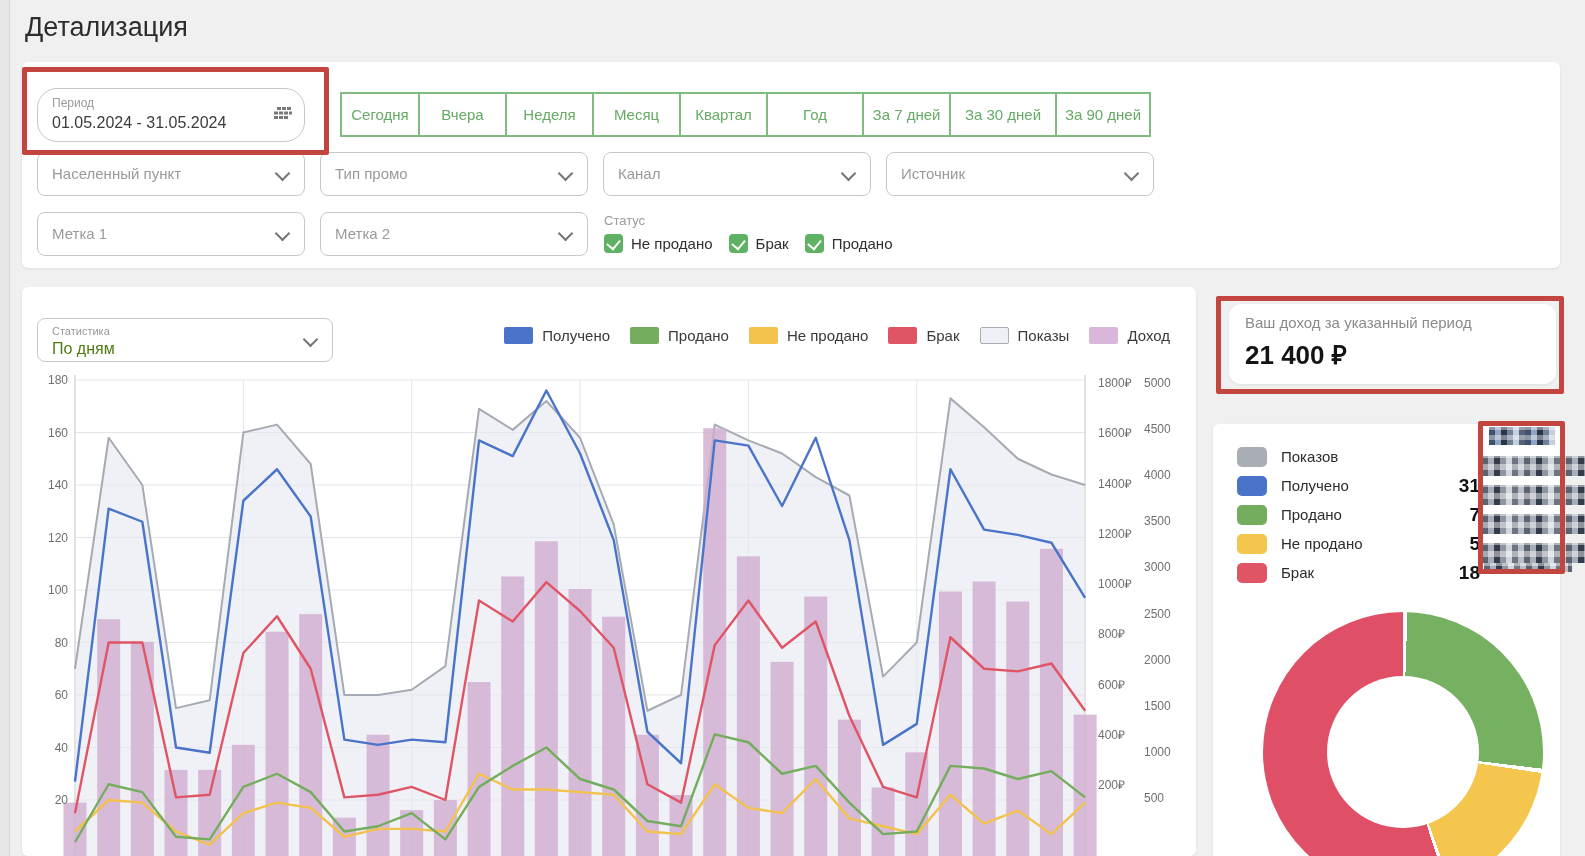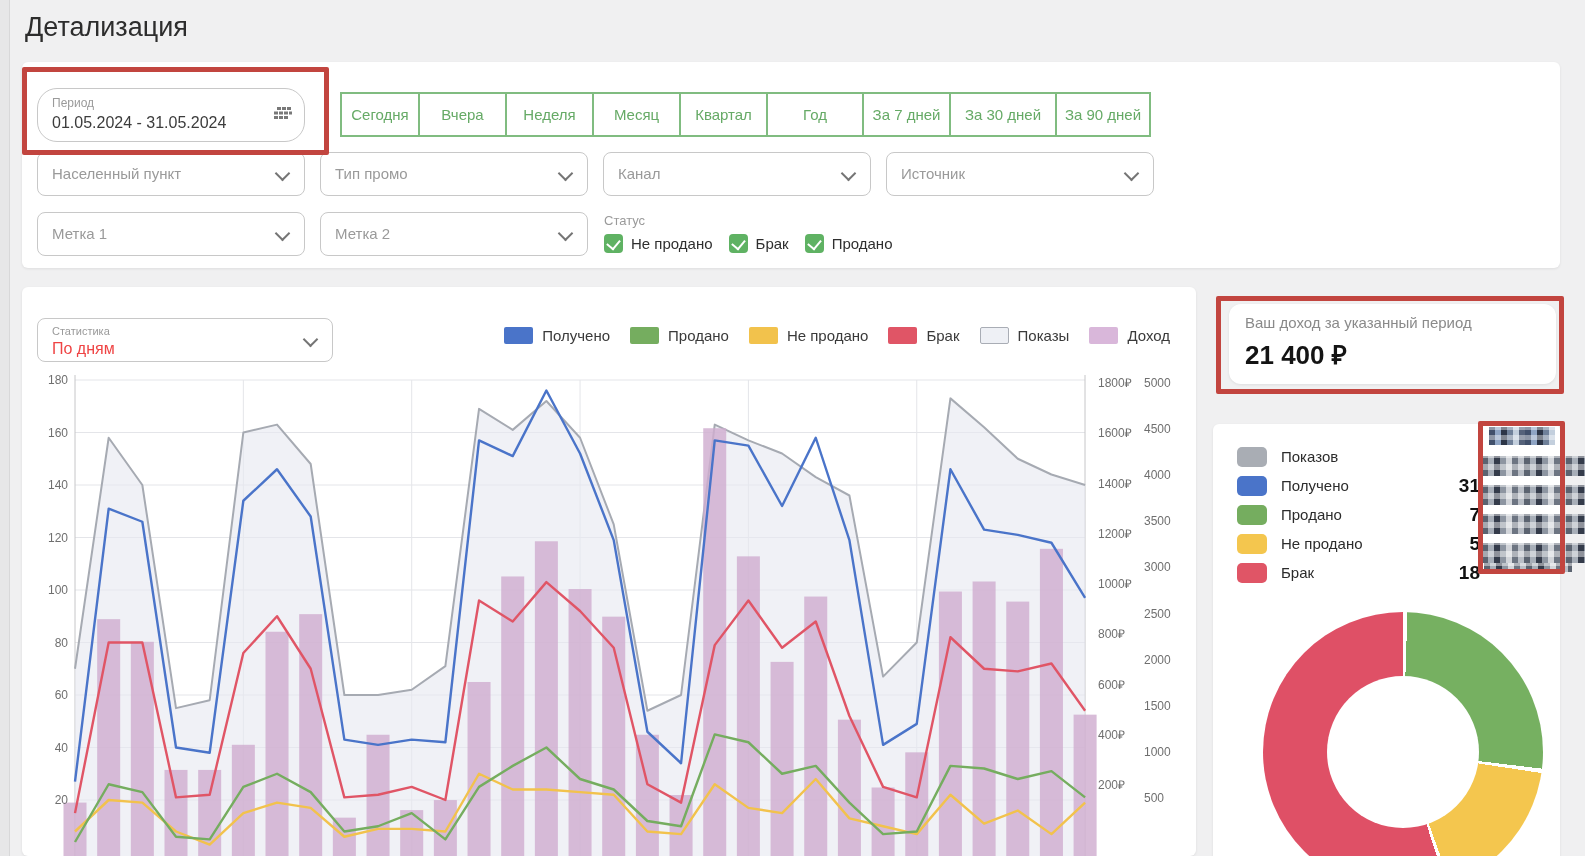--- a/index.html
+++ b/index.html
@@ -39,21 +39,21 @@
   .status-label{position:absolute;left:582px;top:151px;font-size:13px;color:#9a9a9a;}
   .status-row{position:absolute;left:582px;top:172px;display:flex;gap:16px;}
   .cbx{display:flex;align-items:center;gap:8px;cursor:pointer;}
   .cbx-box{position:relative;width:19px;height:19px;background:#5fb263;border-radius:4px;}
   .cbx-box::after{content:"";position:absolute;left:5px;top:3px;width:7px;height:10px;border-right:2px solid #fff;border-bottom:2px solid #fff;transform:rotate(40deg);}
   .cbx-label{font-size:15px;color:#2f2f2f;}
 
   
   .detail-select{position:absolute;left:15px;top:31px;width:296px;height:44px;border:1px solid #c8c8c8;border-radius:8px;background:#fff;box-sizing:border-box;cursor:pointer;}
   .detail-select .d-label{position:absolute;left:14px;top:6px;font-size:11px;color:#9a9a9a;}
-  .detail-select .d-value{position:absolute;left:14px;top:21px;font-size:16px;color:#ef4444;}
+  .detail-select .d-value{position:absolute;left:14px;top:21px;font-size:16px;color:#4d7c0f;}
   .legend-row{position:absolute;top:40px;right:26px;display:flex;align-items:center;gap:20px;}
   .legend-item{display:flex;align-items:center;gap:9px;cursor:pointer;}
   .legend-item .sw{width:29px;height:17px;border-radius:2px;display:inline-block;box-sizing:border-box;}
   .legend-item span{font-size:15px;color:#3a3a3a;}
   #chartMount{position:absolute;left:0;top:0;width:1174px;height:652px;}
   #chartMount svg{font-family:"Liberation Sans",sans-serif;}
 
   
   .income-label{position:absolute;left:16px;top:10px;font-size:15px;color:#8a8a8a;}
   .income-value{position:absolute;left:16px;top:32px;font-size:26px;font-weight:bold;color:#141414;text-align:right;}

